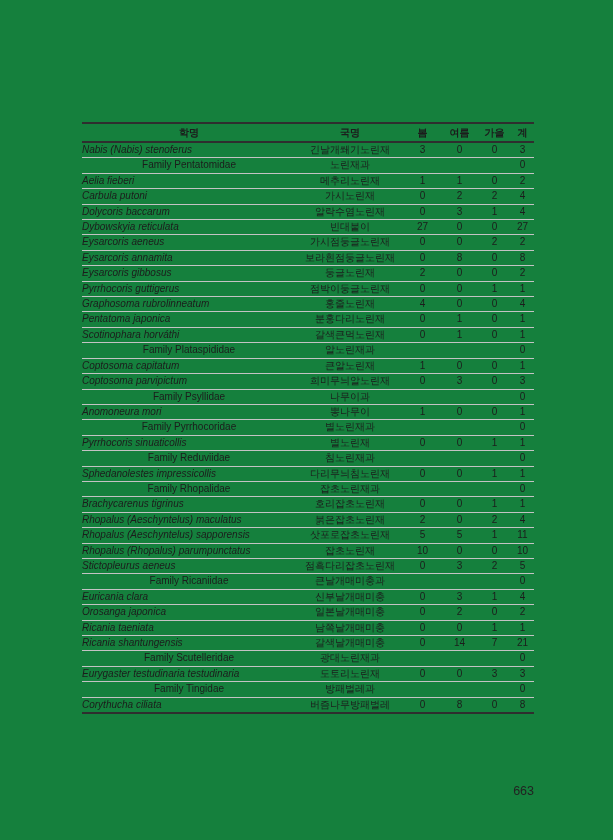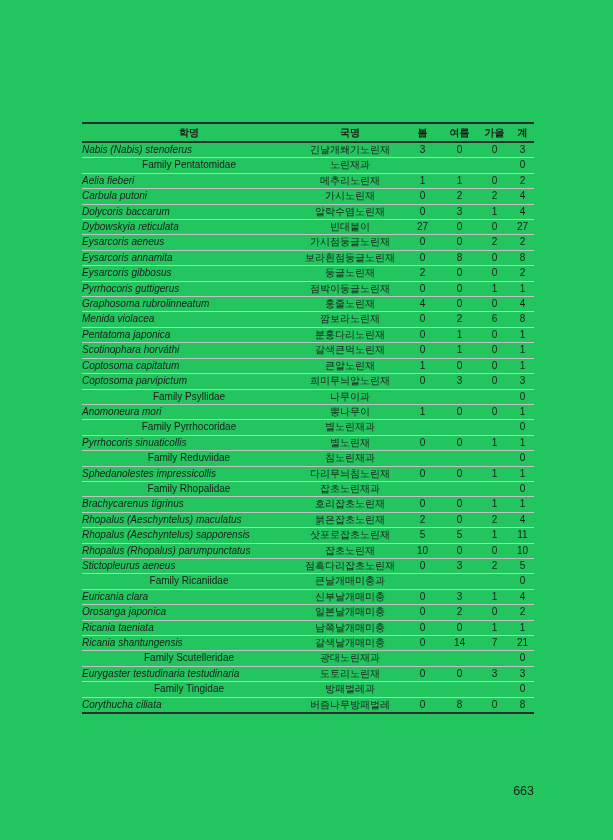--- a/index.html
+++ b/index.html
@@ -4,21 +4,21 @@
 <style>
   html, body {
     margin: 0;
     padding: 0;
     background: #ffffff;
   }
   .page {
     position: relative;
     width: 613px;
     height: 840px;
-    background: #22c55e;
+    background: #15803d;
     font-family: "Liberation Sans", "DejaVu Sans", sans-serif;
     color: #1c1c1c;
     overflow: hidden;
   }
   table.species-table {
     position: absolute;
     left: 82px;
     top: 122px;
     width: 452px;
     border-collapse: collapse;
@@ -184,42 +184,42 @@
         </tr>
         <tr>
           <td class="sci">Graphosoma rubrolinneatum</td>
           <td class="kr">홍줄노린재</td>
           <td class="num">4</td>
           <td class="num">0</td>
           <td class="num">0</td>
           <td class="num">4</td>
         </tr>
         <tr>
-          <td class="sci">Menida violacea</td>
-          <td class="kr">깜보라노린재</td>
-          <td class="num">0</td>
-          <td class="num">2</td>
-          <td class="num">6</td>
-          <td class="num">8</td>
-        </tr>
-        <tr>
           <td class="sci">Pentatoma japonica</td>
           <td class="kr">분홍다리노린재</td>
           <td class="num">0</td>
           <td class="num">1</td>
           <td class="num">0</td>
           <td class="num">1</td>
         </tr>
         <tr>
           <td class="sci">Scotinophara horváthi</td>
           <td class="kr">갈색큰먹노린재</td>
           <td class="num">0</td>
           <td class="num">1</td>
           <td class="num">0</td>
           <td class="num">1</td>
+        </tr>
+        <tr>
+          <td class="family-cell">Family Plataspididae</td>
+          <td class="kr">알노린재과</td>
+          <td class="num"></td>
+          <td class="num"></td>
+          <td class="num"></td>
+          <td class="num">0</td>
         </tr>
         <tr>
           <td class="sci">Coptosoma capitatum</td>
           <td class="kr">큰알노린재</td>
           <td class="num">1</td>
           <td class="num">0</td>
           <td class="num">0</td>
           <td class="num">1</td>
         </tr>
         <tr>

